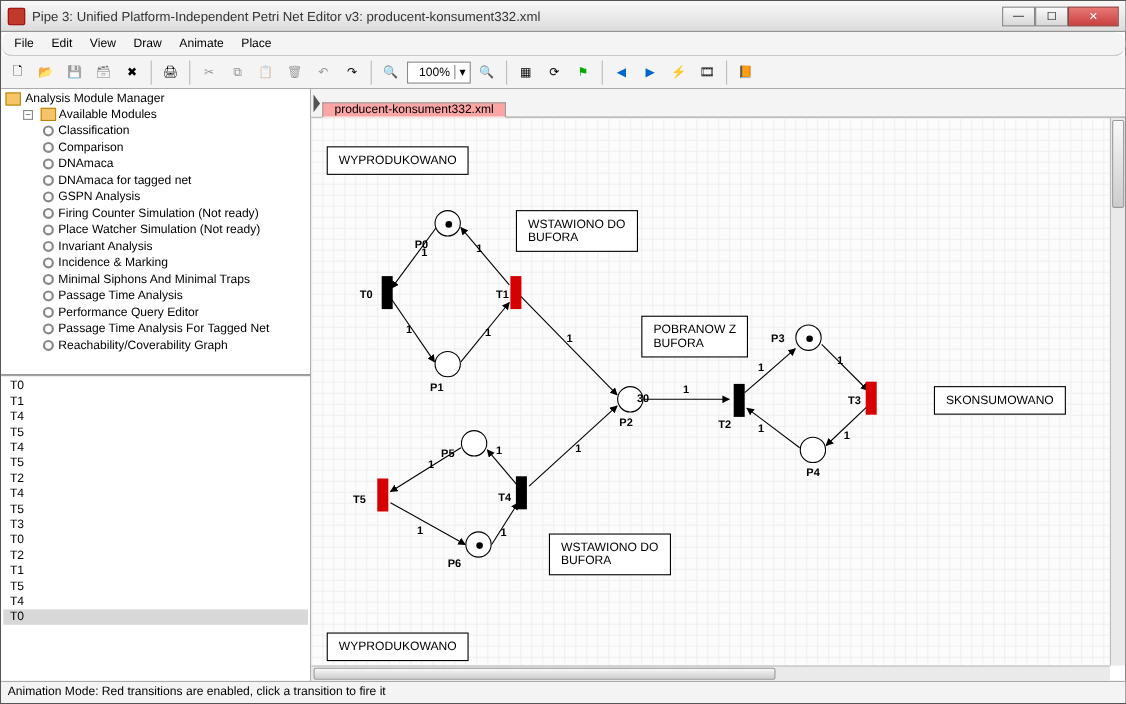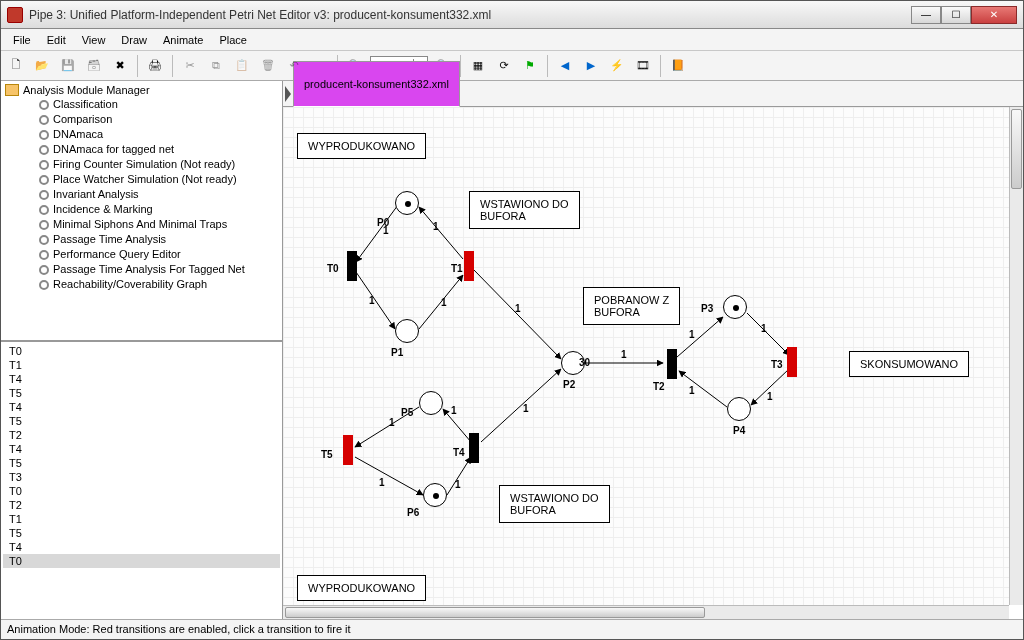--- a/index.html
+++ b/index.html
@@ -4,21 +4,21 @@
 <style>
   * { box-sizing: border-box; margin: 0; padding: 0; font-family: "Tahoma", sans-serif; font-size: 11px; }
   body { background: #fff; width: 1024px; height: 640px; overflow: hidden; }
   .window { width: 1024px; height: 640px; display: flex; flex-direction: column; border: 1px solid #555; }
   .titlebar { height: 28px; background: linear-gradient(#f8f8f8,#dcdcdc); border-bottom: 1px solid #888; display:flex; align-items:center; padding:0 6px; }
   .titlebar .icon { width:16px;height:16px;background:#c0392b;border:1px solid #900;border-radius:2px;margin-right:6px; }
   .titlebar .title { flex:1; color:#333; font-size:12px;}
   .winbtns { display:flex; gap:0;}
   .winbtn { width:30px;height:18px;border:1px solid #888;background:linear-gradient(#fafafa,#d8d8d8);display:flex;align-items:center;justify-content:center;font-size:10px;}
   .winbtn.close{width:46px;background:linear-gradient(#e87975,#c94040);color:#fff;border-color:#8a2a2a;}
-  .menubar { height:22px; background:#f4f4f4;border-bottom:1px solid #c8c8c8;display:flex;align-items:center;padding:0 4px;gap:0;}
+  .menubar { height:22px; background:#f4f4f4;border-bottom:1px solid #c8c8c8;display:flex;align-items:center;padding:0 4px;gap:0;border-radius:10px;}
   .menuitem { padding:2px 8px; cursor:default;}
   .toolbar{height:30px;background:#f4f4f4;border-bottom:1px solid #aaa;display:flex;align-items:center;padding:0 4px;gap:4px;}
   .tbtn{width:22px;height:22px;border:1px solid transparent;display:flex;align-items:center;justify-content:center;border-radius:2px;}
   .tsep{width:1px;height:22px;background:#bbb;margin:0 2px;}
   .zoom{display:flex;align-items:center;border:1px solid #888;background:#fff;height:20px;}
   .zoom input{border:none;width:42px;padding:0 4px;text-align:right;font-size:11px;}
   .zoom .drop{width:14px;text-align:center;border-left:1px solid #888;}
   .body{flex:1;display:flex;min-height:0;}
   .leftcol{width:282px;border-right:1px solid #999;display:flex;flex-direction:column;background:#fff;}
   .tree{flex:0 0 auto;height:260px;border-bottom:1px solid #999;overflow:hidden;padding:2px;}
@@ -28,21 +28,21 @@
   .tree-node{padding:0 0 0 18px;line-height:15px;white-space:nowrap;}
   .tree-node.lvl2{padding-left:36px;}
   .expander{display:inline-block;width:9px;height:9px;border:1px solid #888;text-align:center;line-height:7px;font-size:9px;margin-right:4px;color:#555;}
   .lower{flex:1;overflow:auto;padding:2px;border-top:1px solid #999;}
   .row{padding:0 6px;line-height:14px;}
   .row.sel{background:#d8d8d8;}
   .tabarea{flex:1;display:flex;flex-direction:column;min-width:0;}
   .tabs{height:26px;background:#f4f4f4;border-bottom:1px solid #999;display:flex;align-items:flex-end;}
   .tabspur{width:10px;height:24px;background:#f4f4f4;}
   .tabspur svg{display:block;}
-  .tab{padding:16px 10px;border:1px solid #999;border-bottom:1px solid #fff;background:#d946ef;margin-bottom:-1px;}
+  .tab{padding:0 10px;border:1px solid #999;border-bottom:1px solid #fff;background:#fca5a5;margin-bottom:-1px;}
   .canvaswrap{flex:1;position:relative;overflow:hidden;}
   .canvas{position:absolute;left:0;top:0;right:14px;bottom:14px;background:#fcfcfc;
     background-image:linear-gradient(#eee 1px,transparent 1px),linear-gradient(90deg,#eee 1px,transparent 1px);
     background-size:10px 10px;}
   .vscroll{position:absolute;right:0;top:0;width:14px;bottom:14px;background:#eaeaea;border-left:1px solid #bbb;}
   .vscroll .thumb{position:absolute;left:1px;right:1px;top:2px;height:80px;background:linear-gradient(#f8f8f8,#ccc);border:1px solid #999;border-radius:2px;}
   .hscroll{position:absolute;left:0;right:14px;bottom:0;height:14px;background:#eaeaea;border-top:1px solid #bbb;}
   .hscroll .thumb{position:absolute;top:1px;bottom:1px;left:2px;width:420px;background:linear-gradient(#f8f8f8,#ccc);border:1px solid #999;border-radius:2px;}
   .status{height:20px;border-top:1px solid #aaa;background:#f4f4f4;padding:3px 6px;font-size:11px;}
 
@@ -113,25 +113,31 @@
     <div class="tbtn" style="color:#c68b2c">📙</div>
   </div>
 
   <div class="body">
     <div class="leftcol">
       <div class="tree">
         <div class="tree-root">
           <div class="folder"></div>
           <span>Analysis Module Manager</span>
         </div>
+        <div class="tree-node">
+          <span class="expander">−</span>
+          <span class="folder" style="display:inline-block;vertical-align:middle"></span>
+          <span>Available Modules</span>
+        </div>
         <div id="tree-items">
             <div class="tree-node lvl2"><span class="gear" style="display:inline-block;vertical-align:middle;margin-right:4px"></span>Classification</div>
             <div class="tree-node lvl2"><span class="gear" style="display:inline-block;vertical-align:middle;margin-right:4px"></span>Comparison</div>
             <div class="tree-node lvl2"><span class="gear" style="display:inline-block;vertical-align:middle;margin-right:4px"></span>DNAmaca</div>
             <div class="tree-node lvl2"><span class="gear" style="display:inline-block;vertical-align:middle;margin-right:4px"></span>DNAmaca for tagged net</div>
+            <div class="tree-node lvl2"><span class="gear" style="display:inline-block;vertical-align:middle;margin-right:4px"></span>GSPN Analysis</div>
             <div class="tree-node lvl2"><span class="gear" style="display:inline-block;vertical-align:middle;margin-right:4px"></span>Firing Counter Simulation (Not ready)</div>
             <div class="tree-node lvl2"><span class="gear" style="display:inline-block;vertical-align:middle;margin-right:4px"></span>Place Watcher Simulation (Not ready)</div>
             <div class="tree-node lvl2"><span class="gear" style="display:inline-block;vertical-align:middle;margin-right:4px"></span>Invariant Analysis</div>
             <div class="tree-node lvl2"><span class="gear" style="display:inline-block;vertical-align:middle;margin-right:4px"></span>Incidence &amp; Marking</div>
             <div class="tree-node lvl2"><span class="gear" style="display:inline-block;vertical-align:middle;margin-right:4px"></span>Minimal Siphons And Minimal Traps</div>
             <div class="tree-node lvl2"><span class="gear" style="display:inline-block;vertical-align:middle;margin-right:4px"></span>Passage Time Analysis</div>
             <div class="tree-node lvl2"><span class="gear" style="display:inline-block;vertical-align:middle;margin-right:4px"></span>Performance Query Editor</div>
             <div class="tree-node lvl2"><span class="gear" style="display:inline-block;vertical-align:middle;margin-right:4px"></span>Passage Time Analysis For Tagged Net</div>
             <div class="tree-node lvl2"><span class="gear" style="display:inline-block;vertical-align:middle;margin-right:4px"></span>Reachability/Coverability Graph</div>
           </div>

